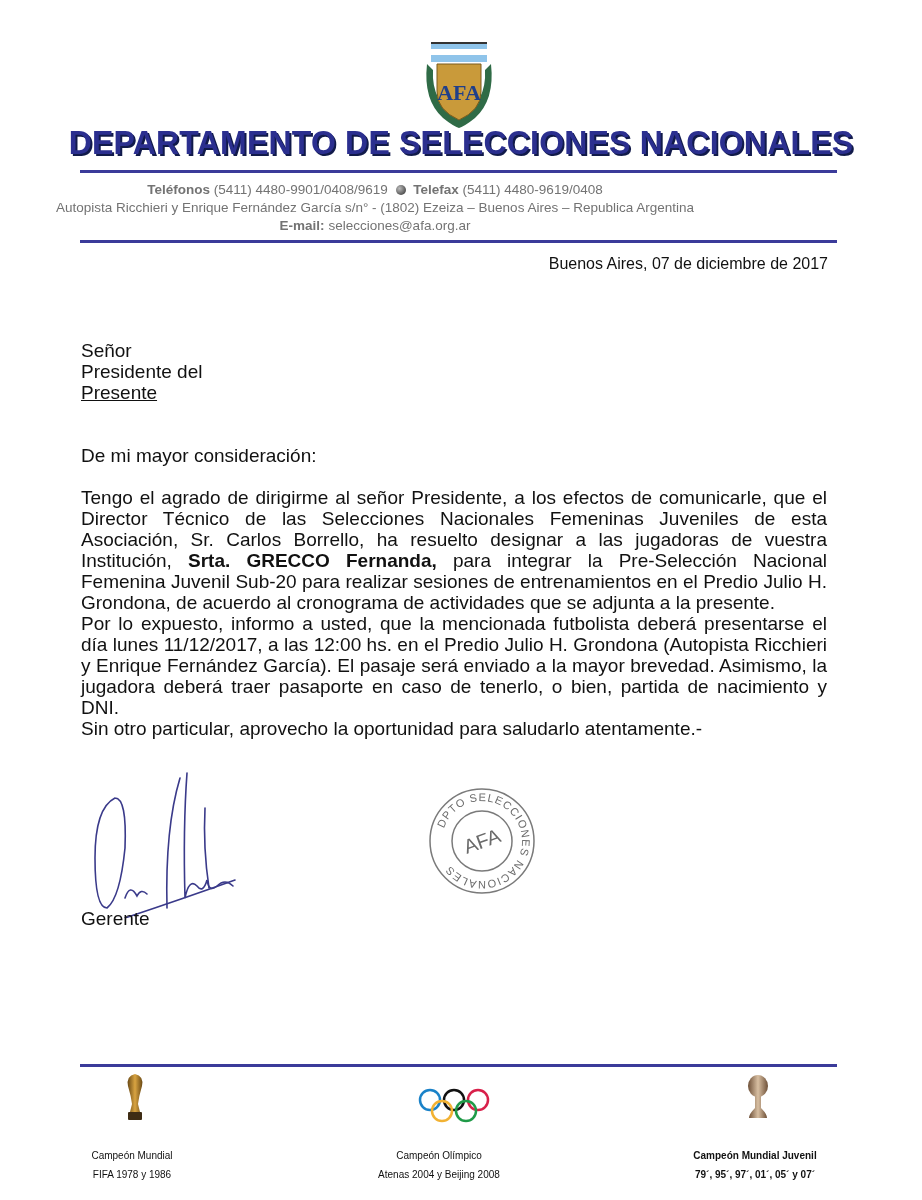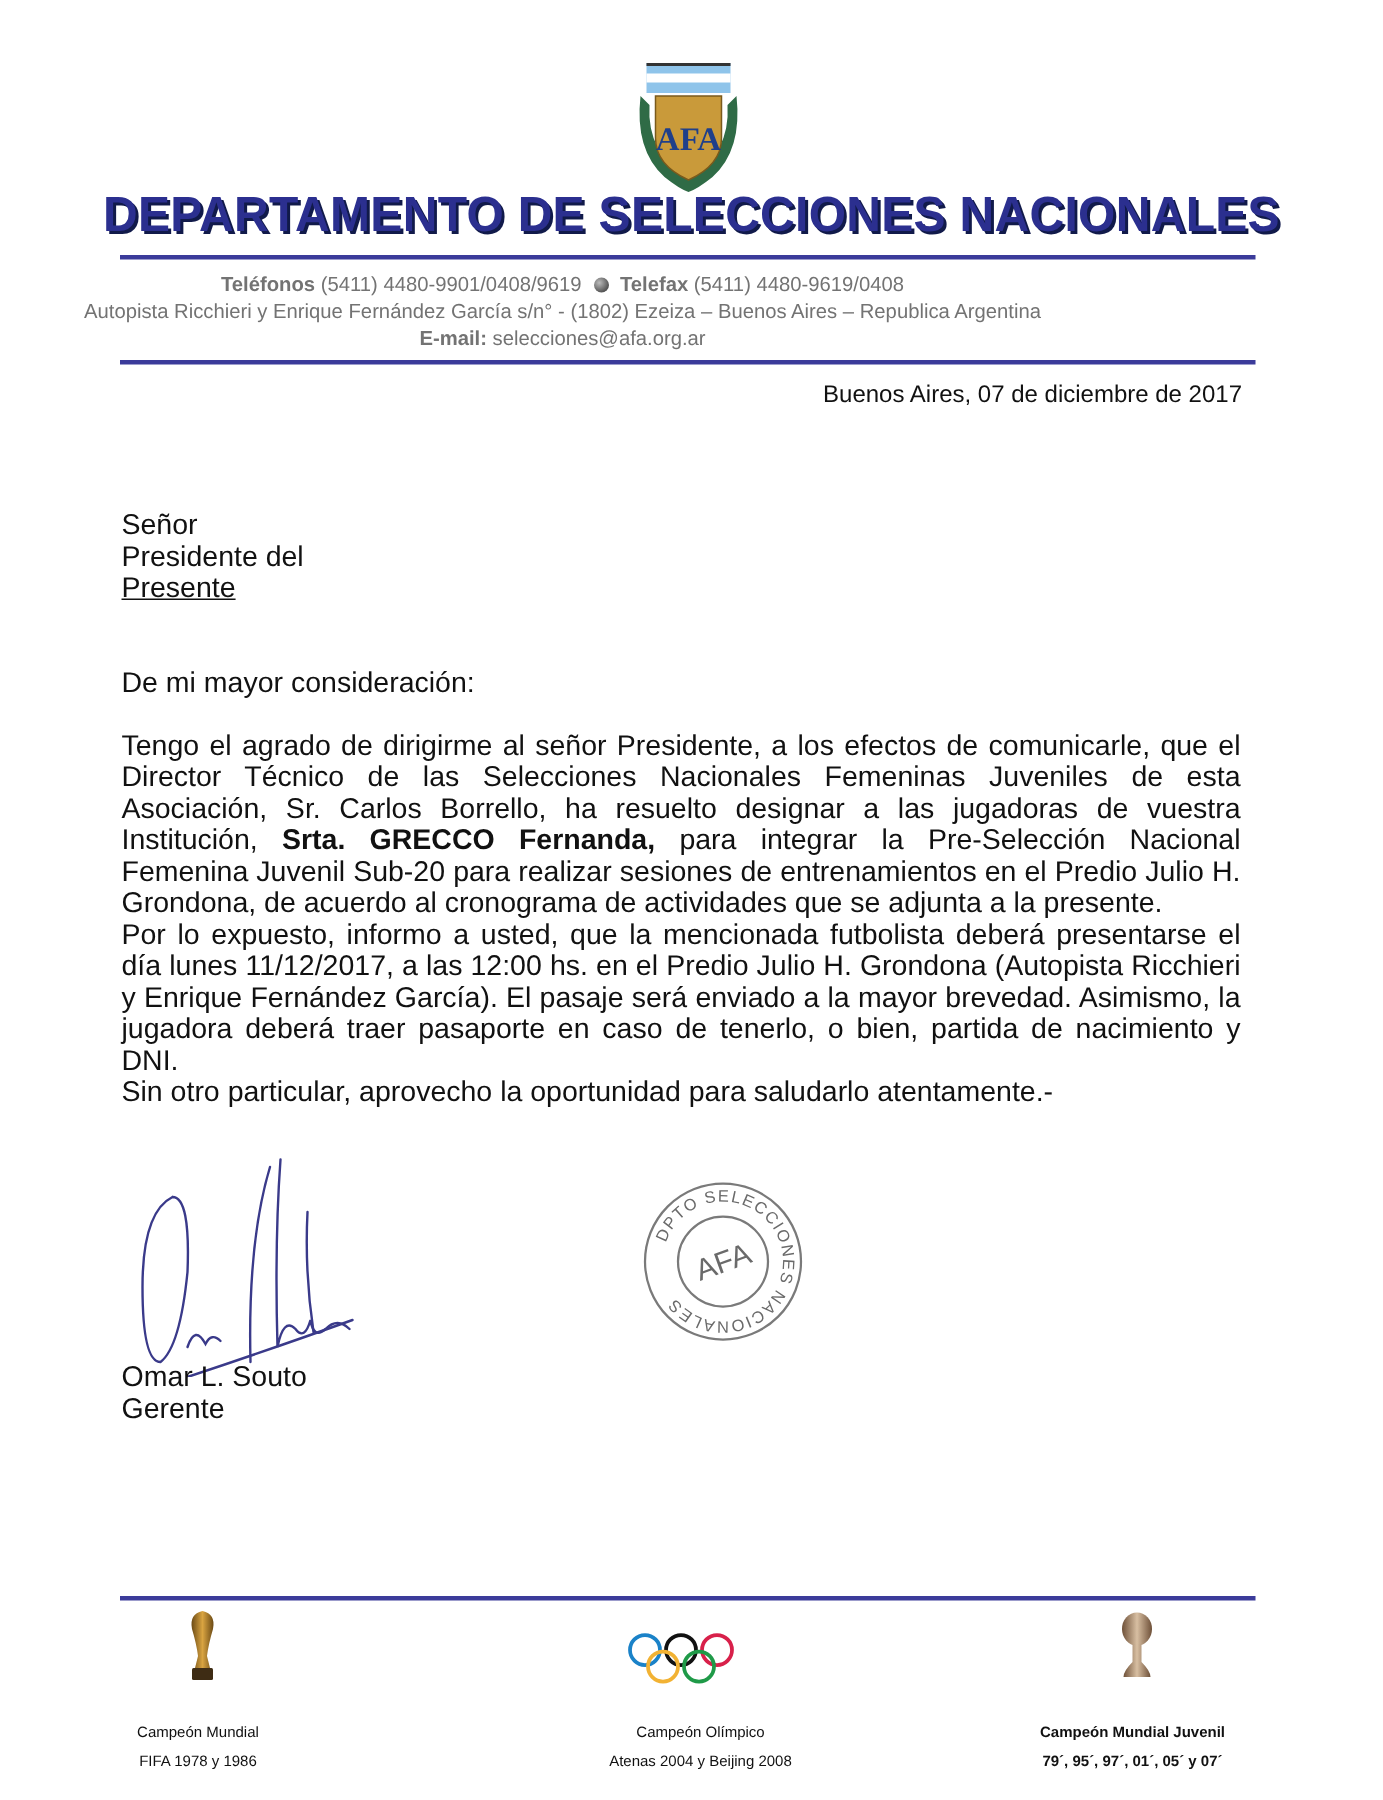--- a/index.html
+++ b/index.html
@@ -84,21 +84,20 @@
       <path d="M40 130 Q45 115 52 128 Q56 120 62 126"></path>
       <path d="M95 10 Q80 60 82 140"></path>
       <path d="M102 5 Q98 60 100 130 Q104 110 112 118 Q118 126 122 112 Q124 125 132 118 Q140 110 148 118"></path>
       <path d="M120 40 Q118 80 124 120"></path>
       <path d="M40 150 Q100 130 150 112"></path>
     </g>
   </svg>
 </div>
 
 <div class="abs body-text" style="top:908px;">
-  <div>Omar L. Souto</div>
   <div>Gerente</div>
 </div>
 
 <div class="abs stamp">
   <svg width="108" height="108" viewBox="0 0 108 108">
     <defs>
       <path id="ringpath" d="M54 54 m-40 0 a40 40 0 1 1 80 0 a40 40 0 1 1 -80 0"></path>
     </defs>
     <circle cx="54" cy="54" r="52" fill="none" stroke="#7a7a7a" stroke-width="1.5"></circle>
     <circle cx="54" cy="54" r="30" fill="none" stroke="#7a7a7a" stroke-width="1.5"></circle>
@@ -146,20 +145,20 @@
       </defs>
     <ellipse cx="13" cy="12" rx="10" ry="11" fill="url(#bronze)"></ellipse>
     <path d="M10 22 L16 22 L16 34 Q22 40 22 44 L4 44 Q4 40 10 34Z" fill="url(#bronze)"></path>
   </svg>
 </div>
 
 <div class="abs footer-col" style="left:62px; width:140px; top:1146px;">
   <div>Campeón Mundial</div>
   <div>FIFA 1978 y 1986</div>
 </div>
-<div class="abs footer-col" style="left:372px; width:190px; top:1146px;">
+<div class="abs footer-col" style="left:344px; width:190px; top:1146px;">
   <div>Campeón Olímpico</div>
   <div>Atenas 2004 y Beijing 2008</div>
 </div>
 <div class="abs footer-col" style="left:665px; width:180px; top:1146px;font-weight:bold;">
   <div>Campeón Mundial Juvenil</div>
   <div>79´, 95´, 97´, 01´, 05´ y 07´</div>
 </div>
 
 </body></html>

